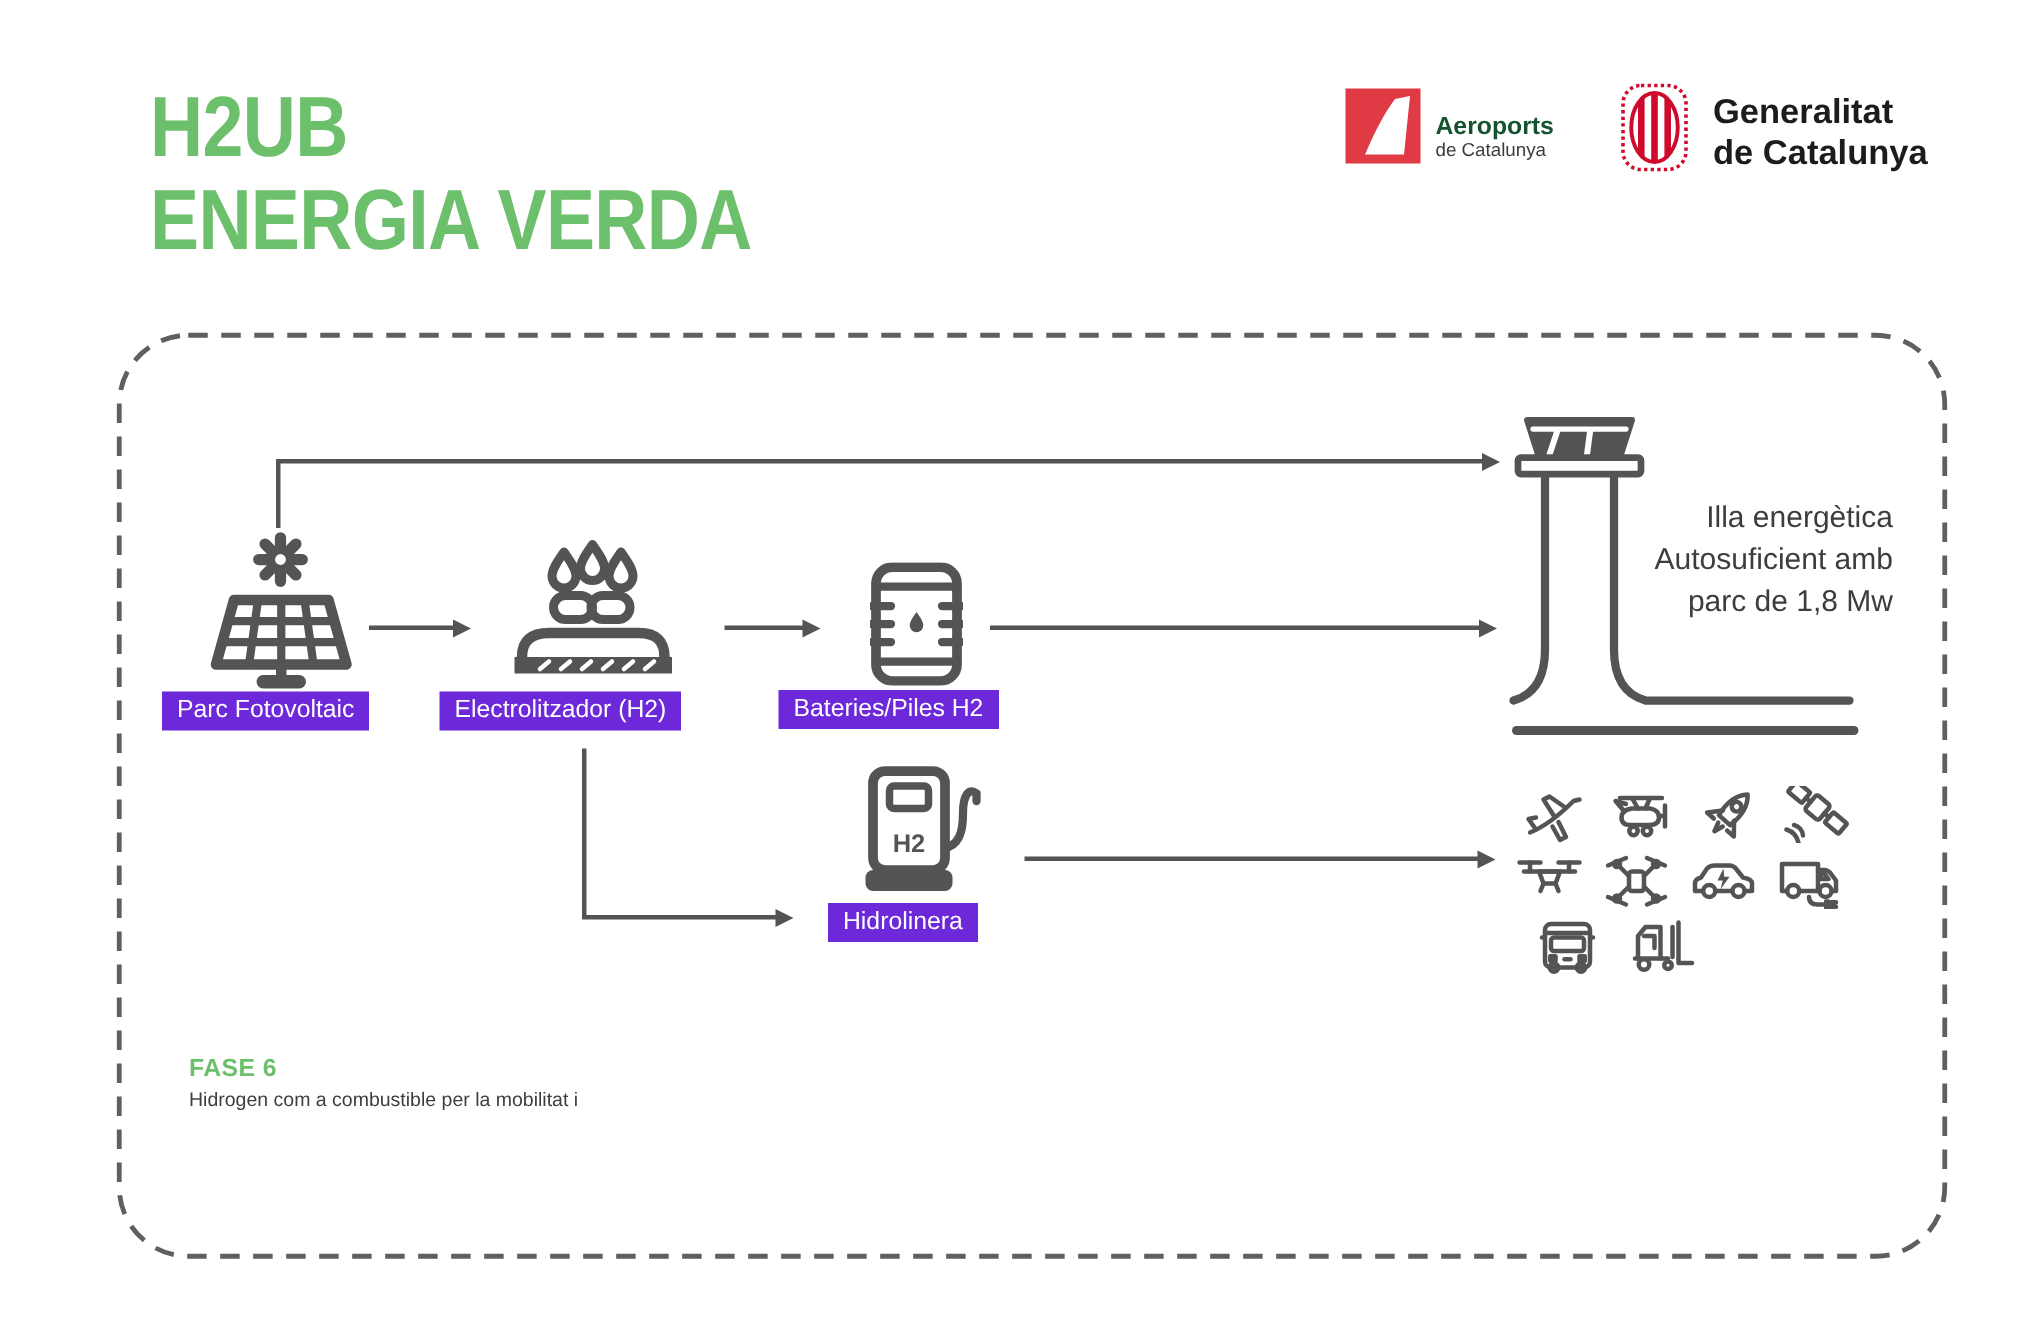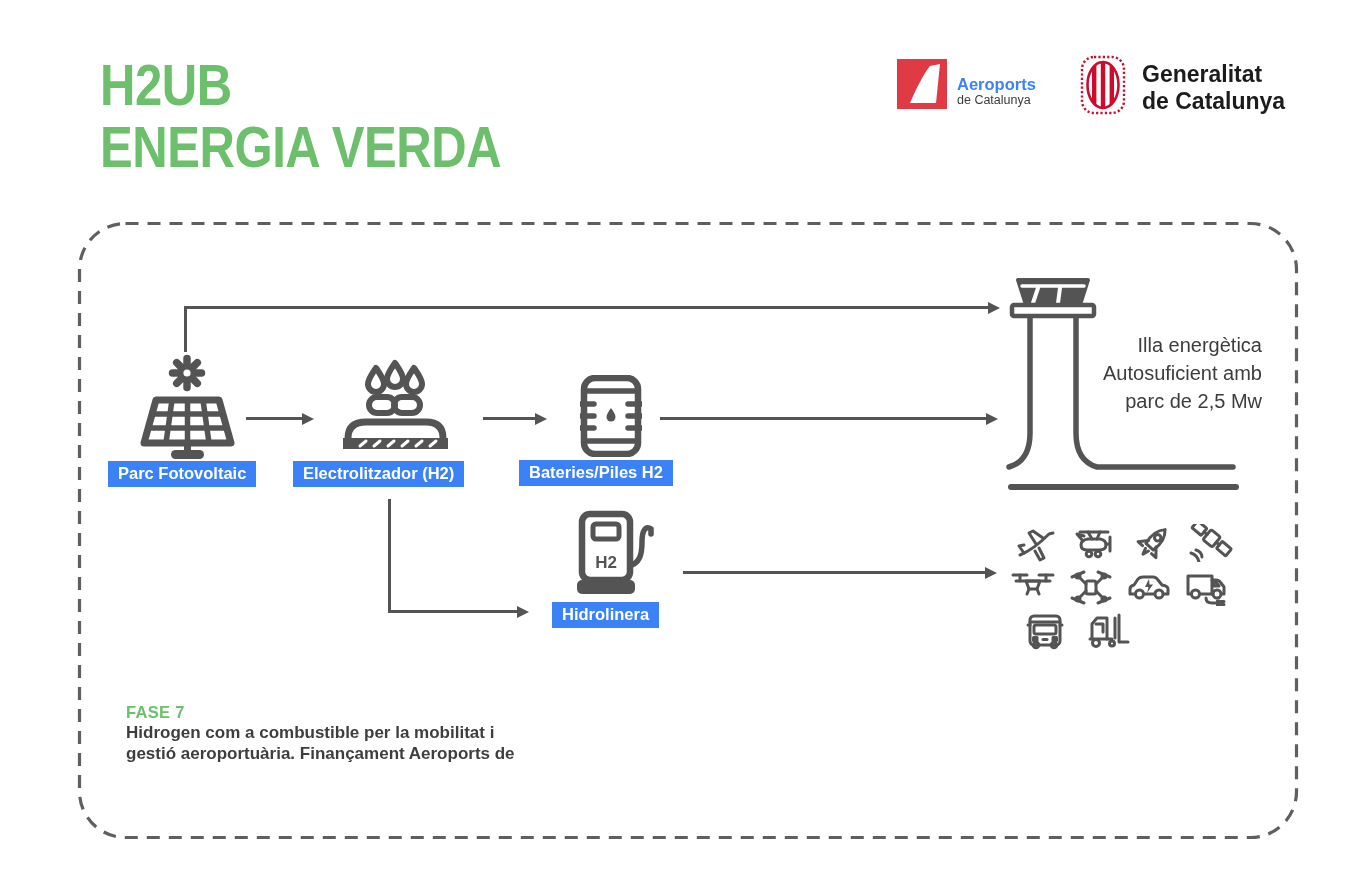--- a/index.html
+++ b/index.html
@@ -10,58 +10,58 @@
   
   .title { position:absolute; left:100px; top:54px; color:#6cbf6b; font-weight:700;
            font-size:57px; line-height:62px; letter-spacing:-0.5px;
            transform:scaleX(0.86); transform-origin:left top; white-space:nowrap; }
 
   
   .aero-logo { position:absolute; left:897px; top:59px; display:flex; align-items:center; }
   .aero-mark { width:50px; height:50px; background:#e03a44; position:relative; }
   .aero-mark svg { position:absolute; left:0; top:0; }
   .aero-text { margin-left:10px; margin-top:14px; }
-  .aero-name { font-size:16.5px; font-weight:700; color:#3b82f6; line-height:18px; }
+  .aero-name { font-size:16.5px; font-weight:700; color:#14532d; line-height:18px; }
   .aero-sub  { font-size:12.5px; color:#3c3c3c; line-height:14px; }
 
   .gencat-logo { position:absolute; left:1080px; top:55px; display:flex;align-items:center; }
   .gencat-text { margin-left:16px; margin-top:6px; font-size:23px; font-weight:700;
                  color:#1c1c1c; line-height:27px; }
 
   
   .frame { position:absolute; left:77px; top:221px; }
 
   
   .hline { position:absolute; height:3px; background:#545454; }
   .vline { position:absolute; width:3px;  background:#545454; }
   .ahead { position:absolute; width:0; height:0;
            border-top:6px solid transparent; border-bottom:6px solid transparent;
            border-left:12px solid #545454; }
 
   
-  .nlabel { position:absolute; background:#3b82f6; color:#ffffff; font-weight:700;
+  .nlabel { position:absolute; background:#6d28d9; color:#ffffff; font-weight:400;
             font-size:16.5px; line-height:17px; padding:4px 10px 5px; white-space:nowrap; }
 
   
   .icon { position:absolute; }
   .icon path, .icon rect, .icon circle, .icon line, .icon polygon, .icon ellipse {
       vector-effect:none; }
 
   
   .tower-note { position:absolute; left:1103px; top:331px; font-size:20px;
                 line-height:28px; color:#3d3d3d;text-align:right; }
 
   
   .vrow { position:absolute; display:flex; }
   .vrow svg { display:block; }
 
   
   .fase { position:absolute; left:126px; top:703px; }
   .fase-title { color:#6cbf6b; font-weight:700; font-size:16.5px; letter-spacing:0.3px; }
-  .fase-line { font-size:17px; line-height:19.5px; color:#3e3e3e; margin-top:1px;font-weight:bold; }
+  .fase-line { font-size:13px; line-height:19.5px; color:#3e3e3e; margin-top:1px; }
   .fase-line:first-of-type { margin-top:5px; }
 
   .st  { fill:none; stroke:#545454; stroke-width:3; stroke-linecap:round; stroke-linejoin:round; }
 </style>
 </head>
 <body>
 
 <div class="canvas">
 
   <div class="title">
@@ -208,21 +208,21 @@
   </svg>
 
   <div class="nlabel" style="left:108px; top:461px;">Parc Fotovoltaic</div>
   <div class="nlabel" style="left:293px; top:461px;text-align:right;">Electrolitzador (H2)</div>
   <div class="nlabel" style="left:519px; top:460px;text-align:center;">Bateries/Piles H2</div>
   <div class="nlabel" style="left:552px; top:602px;">Hidrolinera</div>
 
   <div class="tower-note">
     <div>Illa energètica</div>
     <div>Autosuficient amb</div>
-    <div>parc de 2,5 Mw</div>
+    <div>parc de 1,8 Mw</div>
   </div>
 
   <div class="vrow" style="left:1014px; top:524px; gap:12px;">
     <svg width="46" height="38" viewBox="0 0 46 38">
       <path class="st" d="M6,31 C16,27 26,19 35,10 L39,9"></path>
       <path class="st" d="M22,20 L15,9 L19,7 L29,14"></path>
       <path class="st" d="M25,24 L30,34 L26,36 L21,27"></path>
       <path class="st" d="M10,29 L5,22 L10,21"></path>
     </svg>
     <svg width="46" height="38" viewBox="0 0 46 38">
@@ -307,18 +307,17 @@
       <path class="st" d="M31,6 L31,26"></path>
       <path class="st" d="M8,27 L8,12 L13,6 L23,6 L23,27"></path>
       <path class="st" d="M12,12 L19,12 L19,20"></path>
       <path class="st" d="M6,27 L28,27"></path>
       <circle class="st" cx="12" cy="31" r="3.5"></circle>
       <circle class="st" cx="28" cy="31.5" r="2.5"></circle>
     </svg>
   </div>
 
   <div class="fase">
-    <div class="fase-title">FASE 7</div>
+    <div class="fase-title">FASE 6</div>
     <div class="fase-line">Hidrogen com a combustible per la mobilitat i</div>
-    <div class="fase-line">gestió aeroportuària. Finançament Aeroports de</div>
   </div>
 
 </div>
 
 </body></html>

